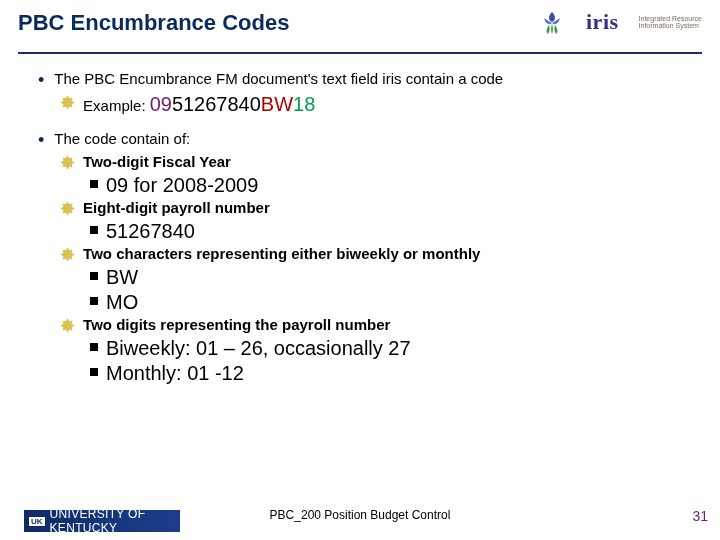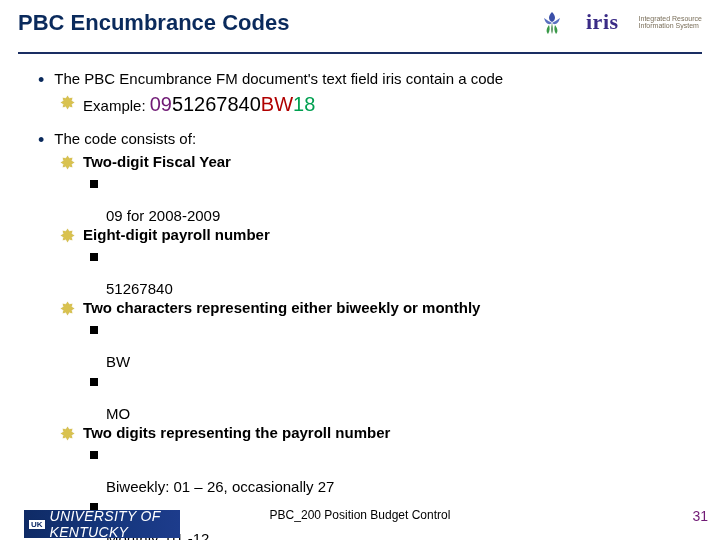--- a/index.html
+++ b/index.html
@@ -112,56 +112,54 @@
     margin-bottom: 2px;
   }
   .square-icon {
     width: 8px;
     height: 8px;
     background: #000;
     margin-top: 6px;
     flex: none;
   }
   .square-text {
-    font-size: 15px;
-    margin-top: 33px;
+    font-size: 20px;
   }
   .gap { height: 12px; }
   .footer {
     position: absolute;
     left: 0;
     right: 0;
     bottom: 8px;
     height: 28px;
   }
   .footer-bar {
     position: absolute;
     left: 24px;
     right: 540px;
     top: 6px;
-    height: 28px;
+    height: 22px;
     background: linear-gradient(to right, #0f2b66, #16377e 60%, #1d3c8c);
     display: flex;
     align-items: center;
     padding-left: 4px;
     gap: 4px;
   }
   .uk-badge {
     background: #fff;
     color: #0f2b66;
     font-weight: bold;
     font-size: 8px;
     padding: 0 2px;
     border: 1px solid #0f2b66;
   }
   .uk-text {
     color: #ffffff;
-    font-size: 14px;
+    font-size: 12px;
     letter-spacing: 0.3px;
-    font-style: italic;
   }
   .footer-center {
     position: absolute;
     left: 0;
     right: 0;
     top: 4px;
     text-align: center;
     font-size: 12px;
     color: #000;
   }
@@ -212,21 +210,21 @@
       <span class="code-span">
         <span class="c-navy">09</span><span class="c-black">51267840</span><span class="c-red">BW</span><span class="c-green">18</span>
       </span>
     </div>
   </div>
 
   <div class="gap"></div>
 
   <div class="bullet-row">
     <div class="bullet-dot">•</div>
-    <div class="bullet-text">The code consists of:</div>
+    <div class="bullet-text">The code contain of:</div>
   </div>
 
   <div class="star-row">
     <div class="star-icon">✸</div>
     <div class="star-text">Two-digit Fiscal Year</div>
   </div>
   <div class="square-row">
     <div class="square-icon"></div>
     <div class="square-text">09 for 2008-2009</div>
   </div>

